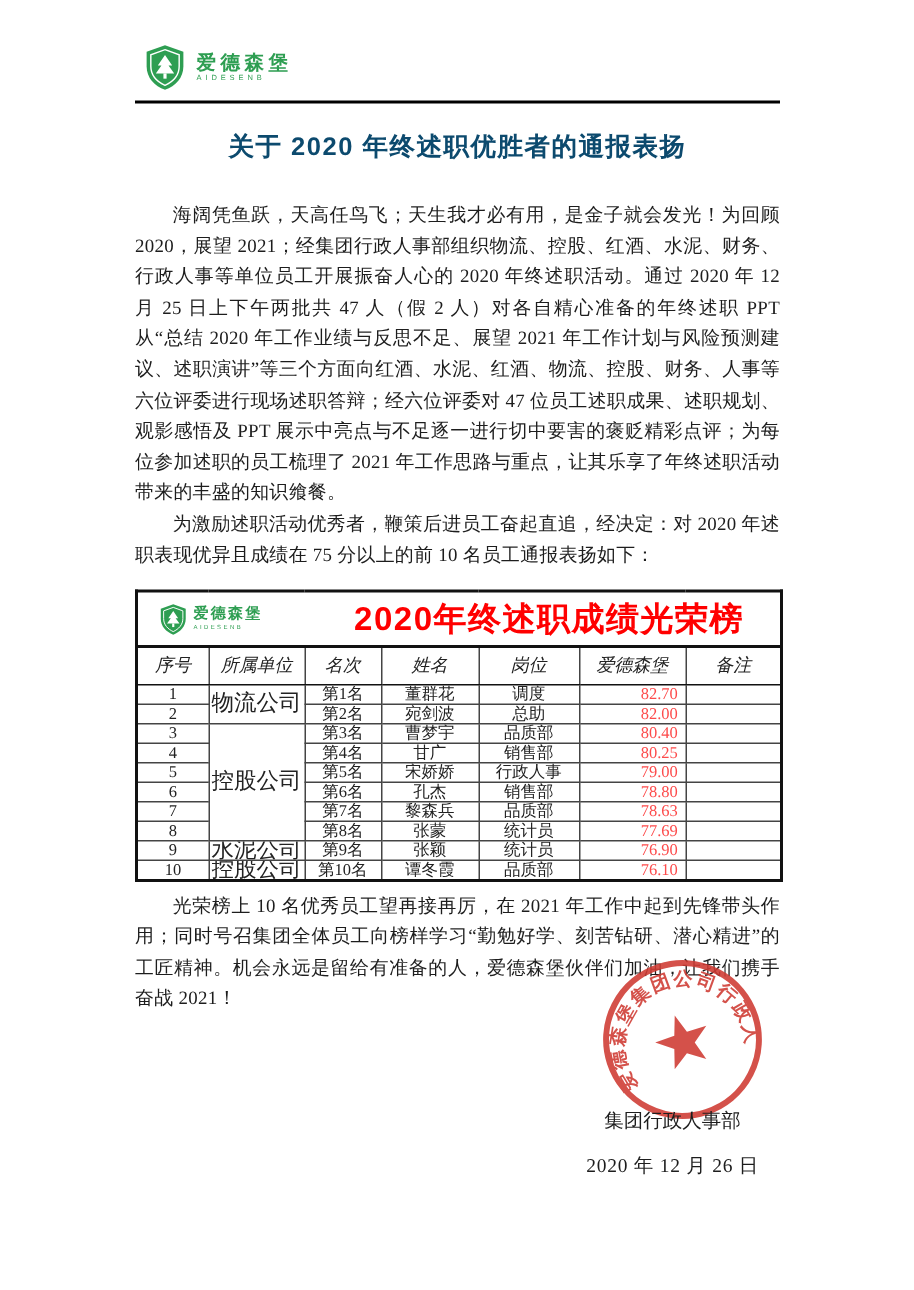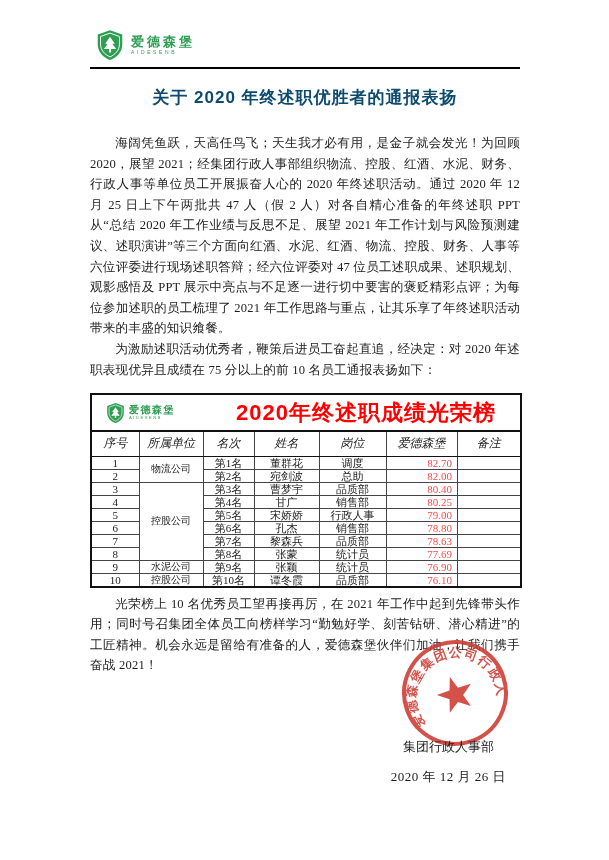--- a/index.html
+++ b/index.html
@@ -34,21 +34,21 @@
   table.honor { border:2px solid #111; }
   .title-cell { border-bottom:2px solid #111 !important; height:37px; padding:0 2px; }
   .title-flex { display:flex; align-items:center; height:100%; }
   .tbl-logo { display:flex; align-items:center; gap:4px; margin-left:12px; width:108px; }
   .tbl-brand { color:#2e9e52; font-weight:bold; font-size:10px; letter-spacing:1.5px; font-family:"Liberation Sans",sans-serif; }
   .tbl-brand-sub { color:#2e9e52; font-size:4px; letter-spacing:1.6px; margin-top:1px; font-family:"Liberation Sans",sans-serif; }
   .tbl-title { flex:1; text-align:center; color:#ff0000; font-weight:bold; font-size:22px; letter-spacing:1px; font-family:"Liberation Sans",sans-serif; }
   table.honor th.colh { height:25px; font-size:12px; font-weight:normal; text-align:center; border-bottom:1.5px solid #111; background:#fff;font-style:italic; }
   table.honor td.c { height:13px; font-size:11px; line-height:12px; text-align:center; padding:0; vertical-align:middle; white-space:nowrap; overflow:hidden; }
   table.honor td.score { color:#fd4b4b;padding-left:36px; }
-  table.honor td.unitcell { vertical-align:middle; font-size:10px; }
+  table.honor td.unitcell { vertical-align:middle; font-size:15px; }
 
   
   .closing { margin-top:6px; }
   .sign-block { position:absolute; top:737px; right:103px; text-align:center; font-size:13px; line-height:20px; color:#1d1d1d; }
   .sign-block .date-line { margin-top:10px; letter-spacing:0.5px;text-align:center; }
 
   
   .seal { position:absolute; left:398px; top:636px; width:114px; height:114px; opacity:0.88; pointer-events:none; }
 </style>
 </head>

